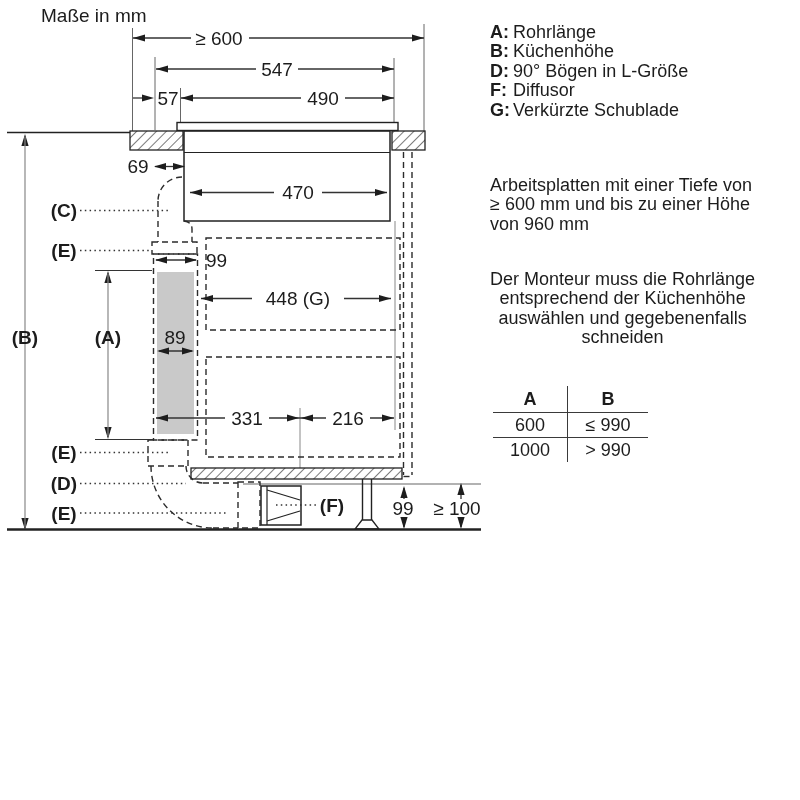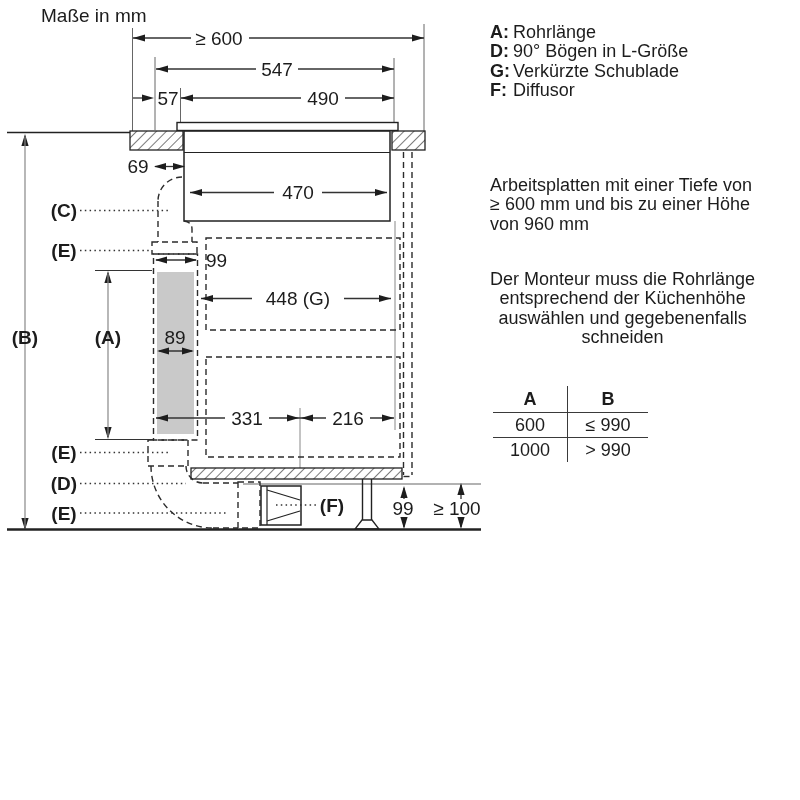--- a/index.html
+++ b/index.html
@@ -182,23 +182,24 @@
   <text class="lbl" x="64" y="459">(E)</text>
   <text class="lbl" x="64" y="490">(D)</text>
   <text class="lbl" x="64" y="519.5">(E)</text>
   <text class="lbl" x="332" y="512">(F)</text>
 </svg>
 
 <div class="title">Maße in mm</div>
 
 <div class="legend">
   <div><span class="lk">A:</span><span>Rohrlänge</span></div>
+  <div><span class="lk">B:</span><span>Küchenhöhe</span></div>
   <div><span class="lk">D:</span><span>90° Bögen in L-Größe</span></div>
+  <div><span class="lk">F:</span><span>Diffusor</span></div>
   <div><span class="lk">G:</span><span>Verkürzte Schublade</span></div>
-  <div><span class="lk">F:</span><span>Diffusor</span></div>
 </div>
 
 <div class="note" id="note1">
   <div>Arbeitsplatten mit einer Tiefe von</div>
   <div>≥ 600 mm und bis zu einer Höhe</div>
   <div>von 960 mm</div>
 </div>
 
 <div class="note" id="note2">
   <div>Der Monteur muss die Rohrlänge</div>

